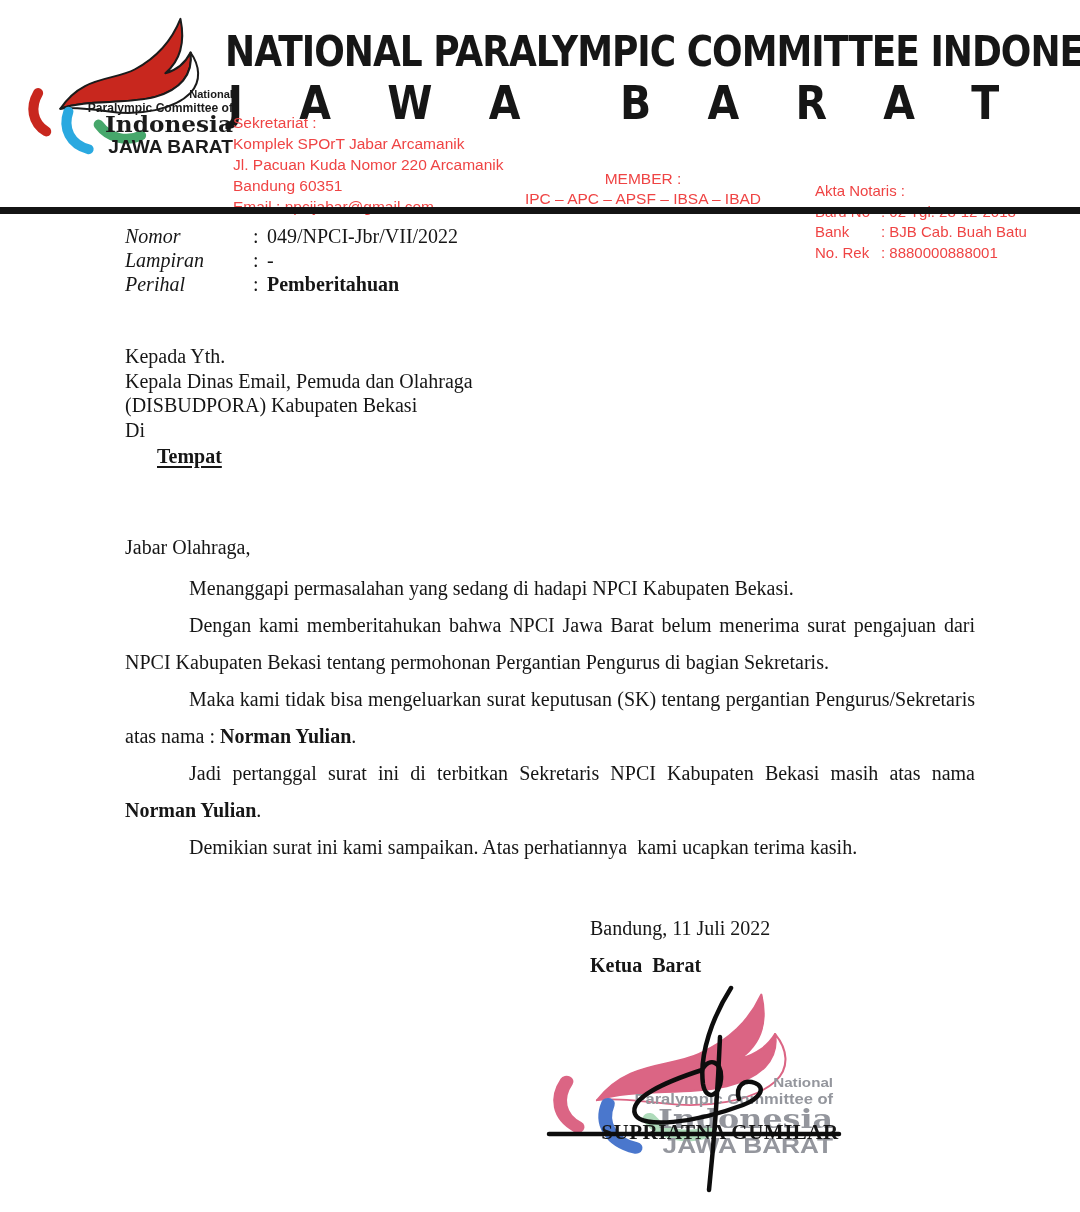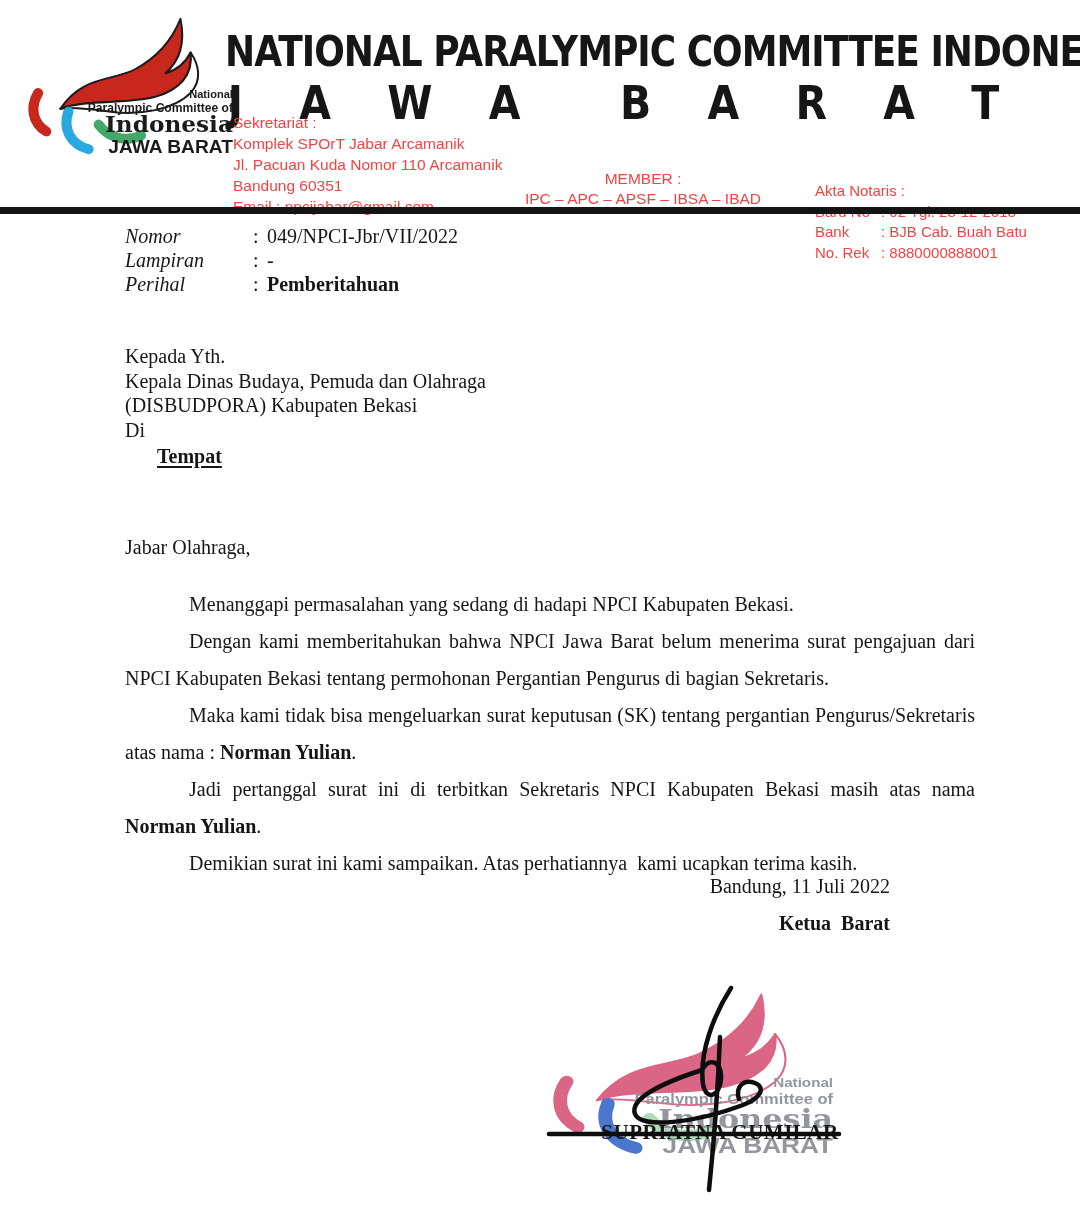--- a/index.html
+++ b/index.html
@@ -42,26 +42,26 @@
   .mlabel { width:128px;font-style:italic; }
   .msep { width:14px; }
   .mval.bold { font-weight:bold; }
 
   
   .recipient { position:absolute; left:125px; top:344px; font-size:20px; line-height:24.5px; }
   .tempat { margin-left:32px; margin-top:2px; font-weight:bold; text-decoration:underline; text-underline-offset:3px; }
 
   
   .salutation { position:absolute; left:125px; top:536px; font-size:20px; }
-  .paragraphs { position:absolute; left:125px; top:570px; width:850px; font-size:20px; line-height:37px; text-align:justify;margin-top:16px; }
+  .paragraphs { position:absolute; left:125px; top:570px; width:850px; font-size:20px; line-height:37px; text-align:justify; }
   .paragraphs p { margin:0; text-indent:64px; white-space:pre-wrap; }
   .paragraphs p b { font-weight:bold; }
 
   
-  .closing { position:absolute; left:590px; top:868px; width:300px; text-align:right; font-size:20px; line-height:37px; }
+  .closing { position:absolute; left:590px; top:910px; width:300px; text-align:left; font-size:20px; line-height:37px; }
   .closing .role { font-weight:bold; white-space:pre; }
 
   
   .stampwrap { position:absolute; left:545px; top:982px; width:300px; height:215px; }
   .stamp { position:absolute; left:5px; top:2px; width:290px; height:186px; opacity:0.92; }
   .signname {
     position:absolute; left:580px; top:1120px; width:280px; text-align:center;
     font-size:21px; font-weight:bold; letter-spacing:0.5px; z-index:2; white-space:pre;
   }
   .signature { position:absolute; left:0; top:0; width:300px; height:212px; z-index:3; }
@@ -87,21 +87,21 @@
       </svg>
     </div>
 
     <div class="title1">NATIONAL PARALYMPIC COMMITTEE INDONESIA</div>
     <div class="title2">J A W A  B A R A T</div>
 
     <div class="secretariat hsans">
       <div>Sekretariat :</div>
       <div>
           <div class="hline">Komplek SPOrT Jabar Arcamanik</div>
-          <div class="hline">Jl. Pacuan Kuda Nomor 110 Arcamanik</div>
+          <div class="hline">Jl. Pacuan Kuda Nomor 220 Arcamanik</div>
           <div class="hline">Bandung 60351</div>
           <div class="hline">Email : npcijabar@gmail.com</div>
         </div>
     </div>
 
     <div class="member hsans">
       <div>MEMBER :</div>
       <div>IPC – APC – APSF – IBSA – IBAD</div>
     </div>
 
@@ -142,21 +142,21 @@
         <div class="mrow">
           <span class="mlabel">Perihal</span>
           <span class="msep">:</span>
           <span class="mval bold">Pemberitahuan</span>
         </div>
       </div>
 
     <div class="recipient">
       <div>
           <div class="rline">Kepada Yth.</div>
-          <div class="rline">Kepala Dinas Budaya, Pemuda dan Olahraga</div>
+          <div class="rline">Kepala Dinas Email, Pemuda dan Olahraga</div>
           <div class="rline">(DISBUDPORA) Kabupaten Bekasi</div>
           <div class="rline">Di</div>
         </div>
       <div class="tempat">Tempat</div>
     </div>
 
     <div class="salutation">Jabar Olahraga,</div>
 
     <div class="paragraphs">
         <p class="para"><span>Menanggapi permasalahan yang sedang di hadapi NPCI Kabupaten Bekasi.</span></p>

